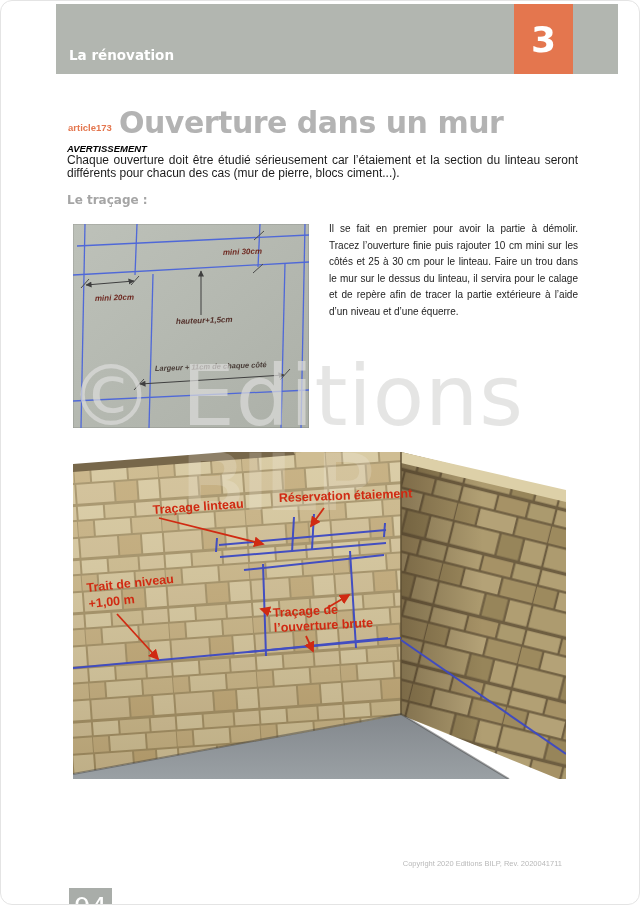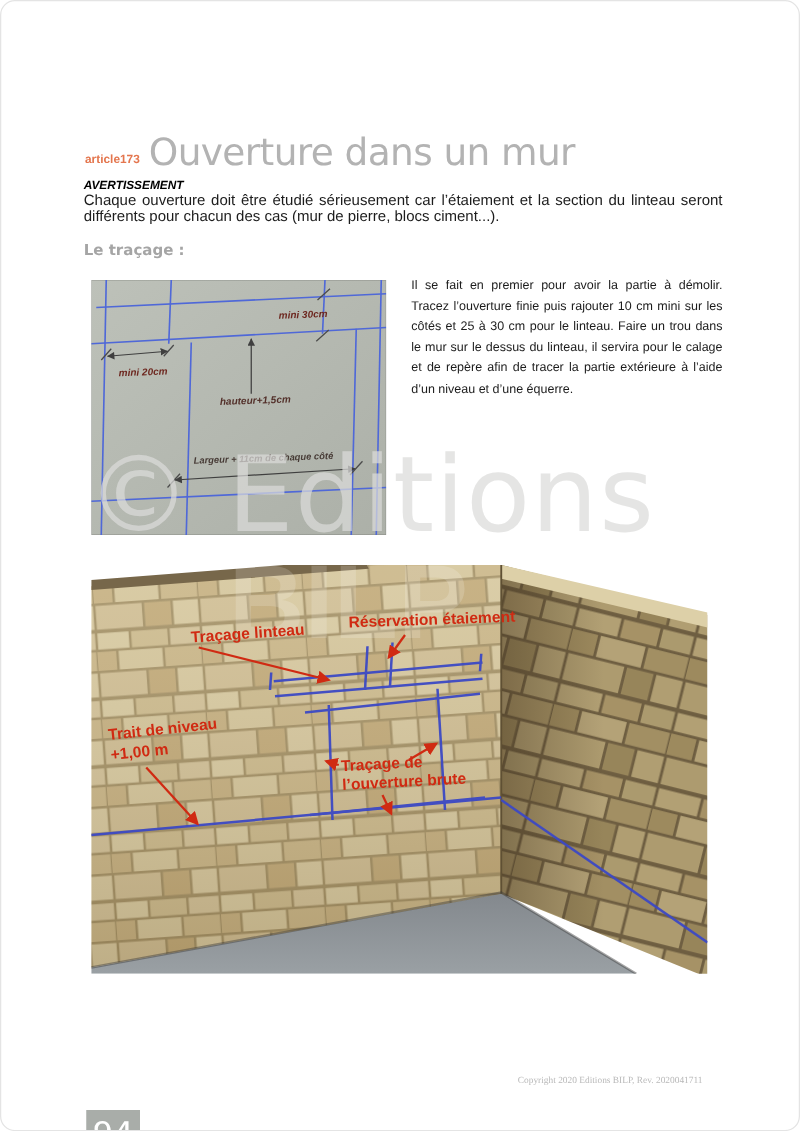--- a/index.html
+++ b/index.html
@@ -10,21 +10,21 @@
   }
   
   .chapter-bar{position:absolute;left:55px;top:3px;width:562px;height:70px;background:#b2b6b0;}
   .chapter-title{position:absolute;left:13px;bottom:11px;color:#ffffff;font-weight:bold;
     font-size:13.5px;font-family:"DejaVu Sans",sans-serif;}
   .chapter-num{position:absolute;left:458px;top:0;width:59px;height:70px;background:#e4764e;
     display:flex;align-items:center;justify-content:center;}
   .chapter-num span{color:#ffffff;font-weight:bold;font-size:36px;font-family:"DejaVu Sans",sans-serif;}
   
   .article-code{position:absolute;left:67px;top:121px;color:#e4764e;font-weight:bold;font-size:9.5px;}
-  .article-title{position:absolute;left:118px;top:104px;margin:0;color:#b3b3b3;font-weight:normal;
+  .article-title{position:absolute;left:118px;top:104px;margin:0;color:#b3b3b3;font-weight:bold;
     font-size:30px;letter-spacing:-0.5px;font-family:"DejaVu Sans",sans-serif;}
   
   .warn-head{position:absolute;left:66px;top:142px;font-size:9.5px;font-weight:bold;color:#000;font-style:italic;}
   .warn-body{position:absolute;left:66px;top:153px;width:511px;margin:0;font-size:12px;
     line-height:13px;color:#1c1c1c;text-align:justify;}
   
   .section-head{position:absolute;left:66px;top:192px;margin:0;color:#a5a5a5;font-weight:bold;
     font-size:12px;font-family:"DejaVu Sans",sans-serif;}
   
   .diagram-svg{position:absolute;left:72px;top:223px;}
@@ -32,28 +32,34 @@
     line-height:16.6px;color:#1c1c1c;text-align:justify;}
   .watermark{position:absolute;left:68px;top:346px;z-index:5;pointer-events:none;
     font-family:"DejaVu Sans",sans-serif;font-weight:normal;font-size:84px;
     color:rgba(219,219,217,0.72);white-space:nowrap;letter-spacing:1px;}
   .wall-svg{position:absolute;left:72px;top:451px;}
   
   .pagenum-box{position:absolute;left:68px;top:887px;width:43px;height:40px;background:#a9ada9;
     display:flex;align-items:center;justify-content:center;}
   .pagenum-box span{color:#ffffff;font-size:26px;font-family:"DejaVu Sans",sans-serif;}
   .copyright{position:absolute;right:77px;top:858px;width:260px;text-align:right;color:#b9b9b9;
-    font-size:7.5px;line-height:9.5px;font-family:Liberation Serif, serif;}
+    font-size:7.5px;line-height:9.5px;}
   svg text{font-family:"Liberation Sans",sans-serif;}
 </style>
 </head>
 <body>
 
 <div class="page">
 
+  <header class="chapter-bar">
+    <span class="chapter-title">La rénovation</span>
+    <div class="chapter-num">
+      <span>3</span>
+    </div>
+  </header>
 
   <span class="article-code">article173</span>
   <h1 class="article-title">Ouverture dans un mur</h1>
 
   <div class="warn-head">AVERTISSEMENT</div>
   <p class="warn-body">Chaque ouverture doit être étudié sérieusement car l’étaiement et la section du linteau seront différents pour chacun des cas (mur de pierre, blocs ciment...).</p>
 
   <h2 class="section-head">Le traçage :</h2>
 
   <svg class="diagram-svg" width="236" height="204" viewBox="0 0 236 204">

